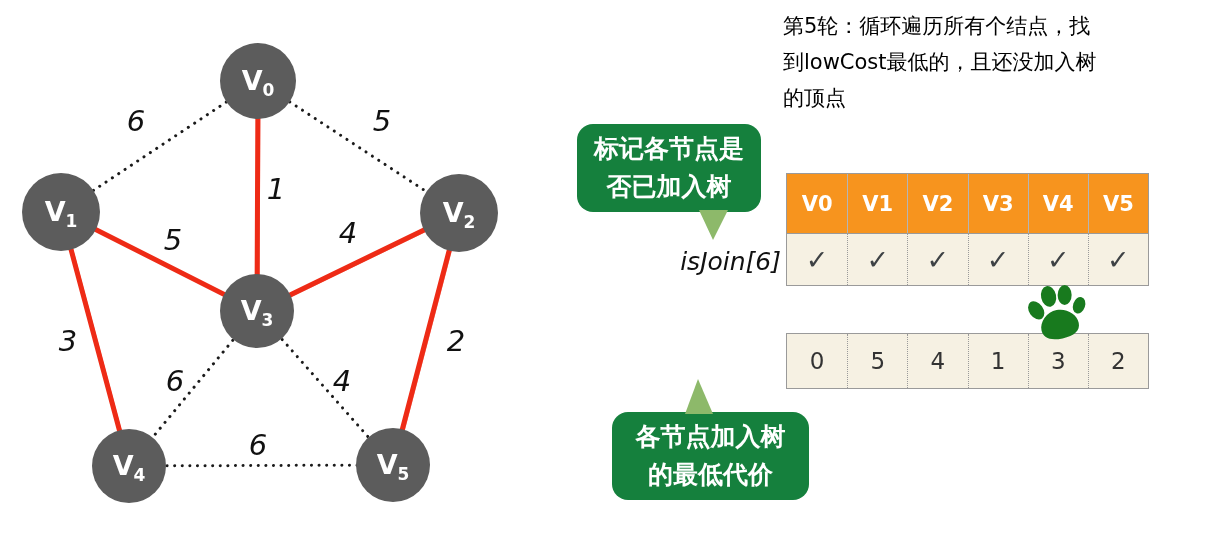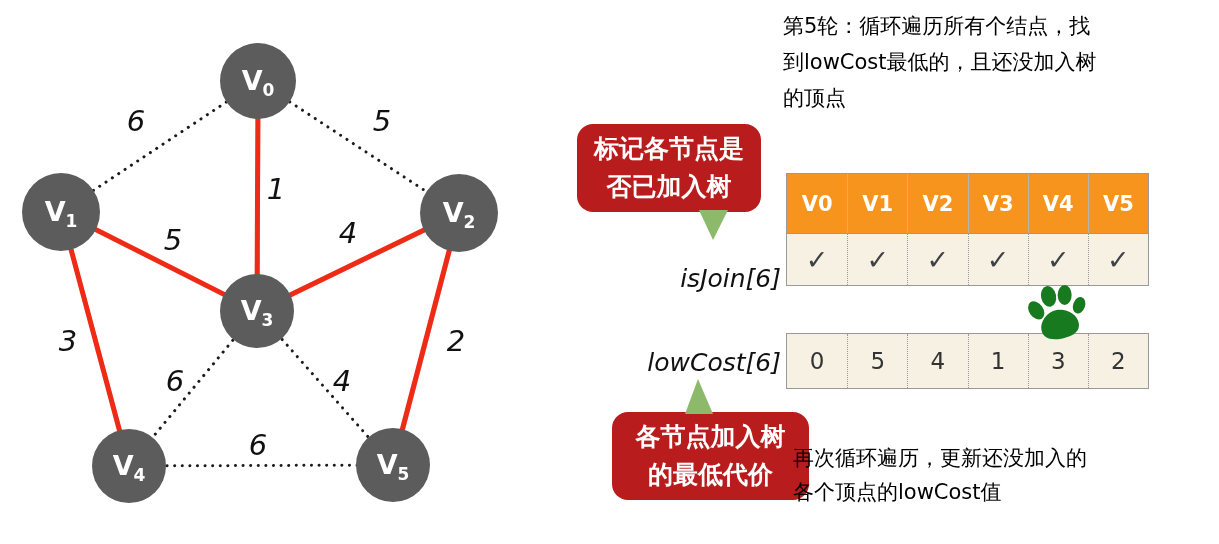--- a/index.html
+++ b/index.html
@@ -9,36 +9,36 @@
 
   
   .graph-svg { position:absolute; left:0; top:0; }
 
   
   .para { position:absolute; color:#000; white-space:pre-line; }
   .para-top { left:783px; top:8px; width:440px; font-size:21px; line-height:36px; }
   .para-bottom { left:793px; top:441px; width:420px; font-size:21px; line-height:34px; }
 
   
-  .bubble { position:absolute; background:#b91c1c; border-radius:16px; color:#fff;
+  .bubble { position:absolute; background:#15803d; border-radius:16px; color:#fff;
             font-weight:bold; font-size:25px; line-height:38px; text-align:center;
             white-space:pre-line; display:flex; align-items:center; justify-content:center; }
   .bubble-mark { left:577px; top:124px; width:184px; height:88px; }
   .bubble-cost { left:612px; top:412px; width:197px; height:88px; }
   .tail-down { position:absolute; left:699px; top:210px; width:0; height:0;
                border-left:14px solid transparent; border-right:15px solid transparent;
                border-top:30px solid #8DB96A; }
   .tail-up { position:absolute; left:685px; top:379px; width:0; height:0;
              border-left:13px solid transparent; border-right:15px solid transparent;
              border-bottom:35px solid #8DB96A; }
 
   
   .arr-label { position:absolute; width:181px; left:600px; text-align:right;
                font-style:italic; font-size:25px; color:#111; }
-  .lbl-isjoin { top:247px;margin-top:17px; }
+  .lbl-isjoin { top:247px; }
   .lbl-lowcost { top:348px; }
 
   
   .tbl { position:absolute; left:786px; width:363px; border:1.5px solid #9a9a9a; }
   .tbl-isjoin { top:173px; }
   .tbl-lowcost { top:333px; }
   .row { display:grid; grid-template-columns:repeat(6,1fr); }
   .row-header { height:60px; background:#F7941E; border-bottom:1px solid #9a9a9a; }
   .row-header .cell { color:#fff; font-weight:bold; font-size:21px;
                       border-left:1px solid #b5b5b5; }
@@ -120,21 +120,20 @@
     <div class="row row-checks">
         <div class="cell">✓</div>
         <div class="cell">✓</div>
         <div class="cell">✓</div>
         <div class="cell">✓</div>
         <div class="cell">✓</div>
         <div class="cell">✓</div>
       </div>
   </div>
 
-  <div class="arr-label lbl-lowcost">lowCost[6]</div>
 
   <div class="tbl tbl-lowcost">
     <div class="row row-costs">
         <div class="cell">0</div>
         <div class="cell">5</div>
         <div class="cell">4</div>
         <div class="cell">1</div>
         <div class="cell">3</div>
         <div class="cell">2</div>
       </div>
@@ -147,16 +146,14 @@
       <ellipse cx="44" cy="15" rx="7" ry="10" transform="rotate(12 44 15)"></ellipse>
       <ellipse cx="56" cy="28" rx="6" ry="8.5" transform="rotate(30 56 28)"></ellipse>
       <path d="M33 28 C43 28 52 36 52 45 C52 53 45 57 33 57 C21 57 14 53 14 45 C14 36 23 28 33 28 Z"></path>
     </g>
   </svg>
 
   <div class="bubble bubble-cost">各节点加入树
 的最低代价</div>
   <div class="tail-up"></div>
 
-  <div class="para para-bottom">再次循环遍历，更新还没加入的
-各个顶点的lowCost值</div>
 
 </div>
 
 </body></html>

